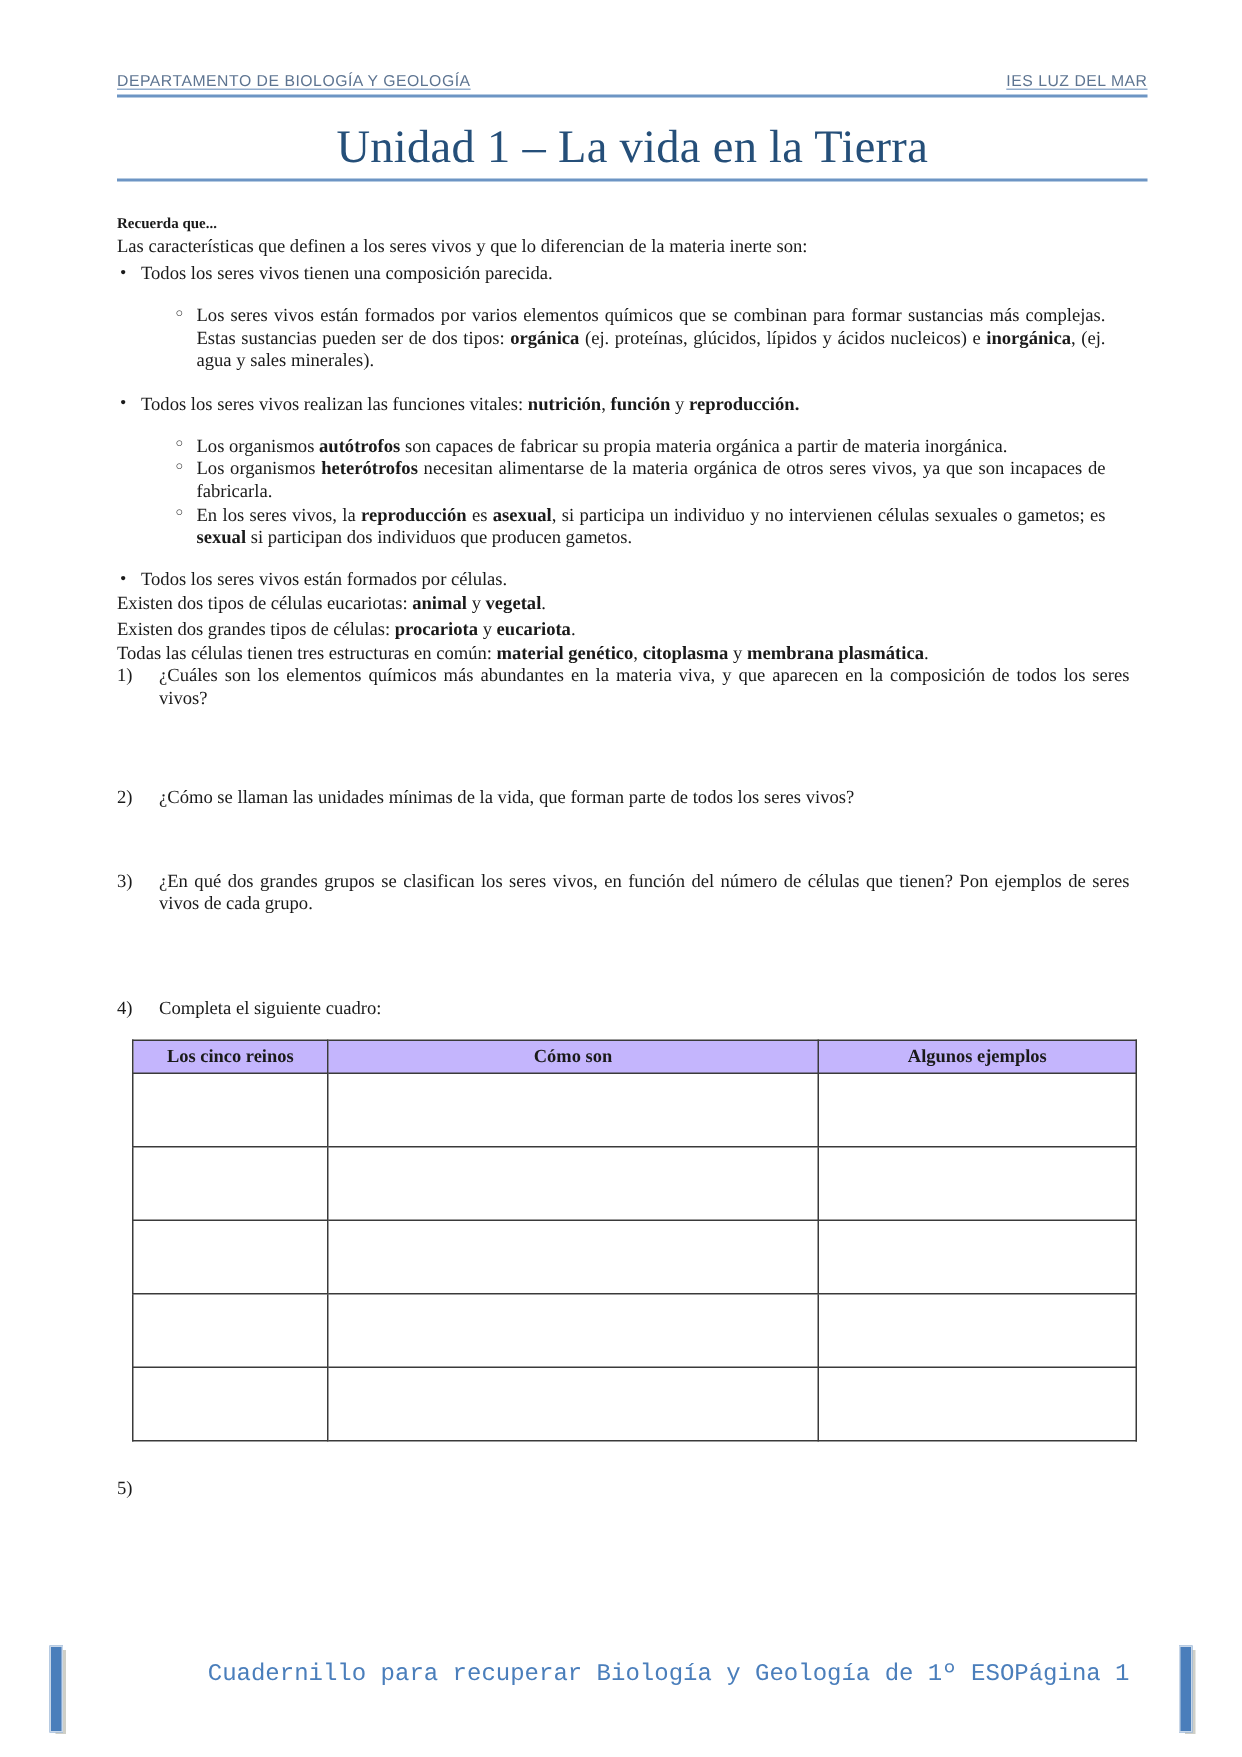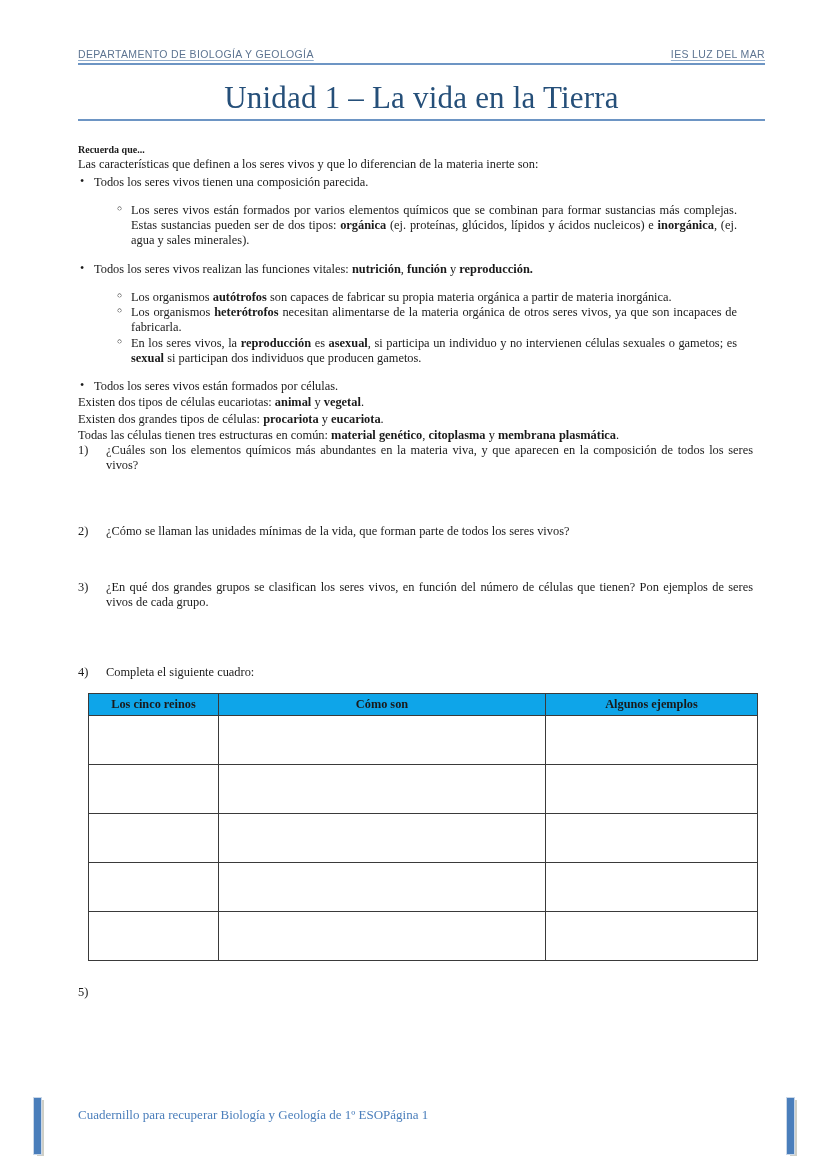--- a/index.html
+++ b/index.html
@@ -162,21 +162,21 @@
   table.cuadro {
     border-collapse: collapse;
     width: 669px;
     table-layout: fixed;
   }
   table.cuadro th, table.cuadro td {
     border: 1.3px solid #3a3a3a;
     padding: 0;
   }
   table.cuadro th {
-    background: #0ea5e9;
+    background: #c4b5fd;
     height: 22px;
     font-size: 12.3px;
     font-weight: bold;
     text-align: center;
     vertical-align: middle;
   }
   table.cuadro td { height: 49px; }
   .col-1 { width: 130px; }
   .col-2 { width: 327px; }
   .col-3 { width: 212px; }
@@ -191,25 +191,25 @@
     line-height: 1.23;
   }
 
   
   .doc-footer {
     position: absolute;
     left: 78px;
     top: 1107px;
     width: 675px;
     display: flex;
-    justify-content: flex-start;
+    justify-content: flex-end;
     align-items: baseline;
-    font-size: 13px;
+    font-size: 16px;
     color: #4a7ebb;
-    font-family: Liberation Serif, serif;
+    font-family: Liberation Mono, monospace;
   }
   .side-bar {
     position: absolute;
     top: 1097px;
     width: 9px;
     height: 58px;
     background: #4a7ebb;
     border: 1px solid #c9d7e8;
     box-shadow: 3px 2px 0 -1px #cfcfc7;
   }

